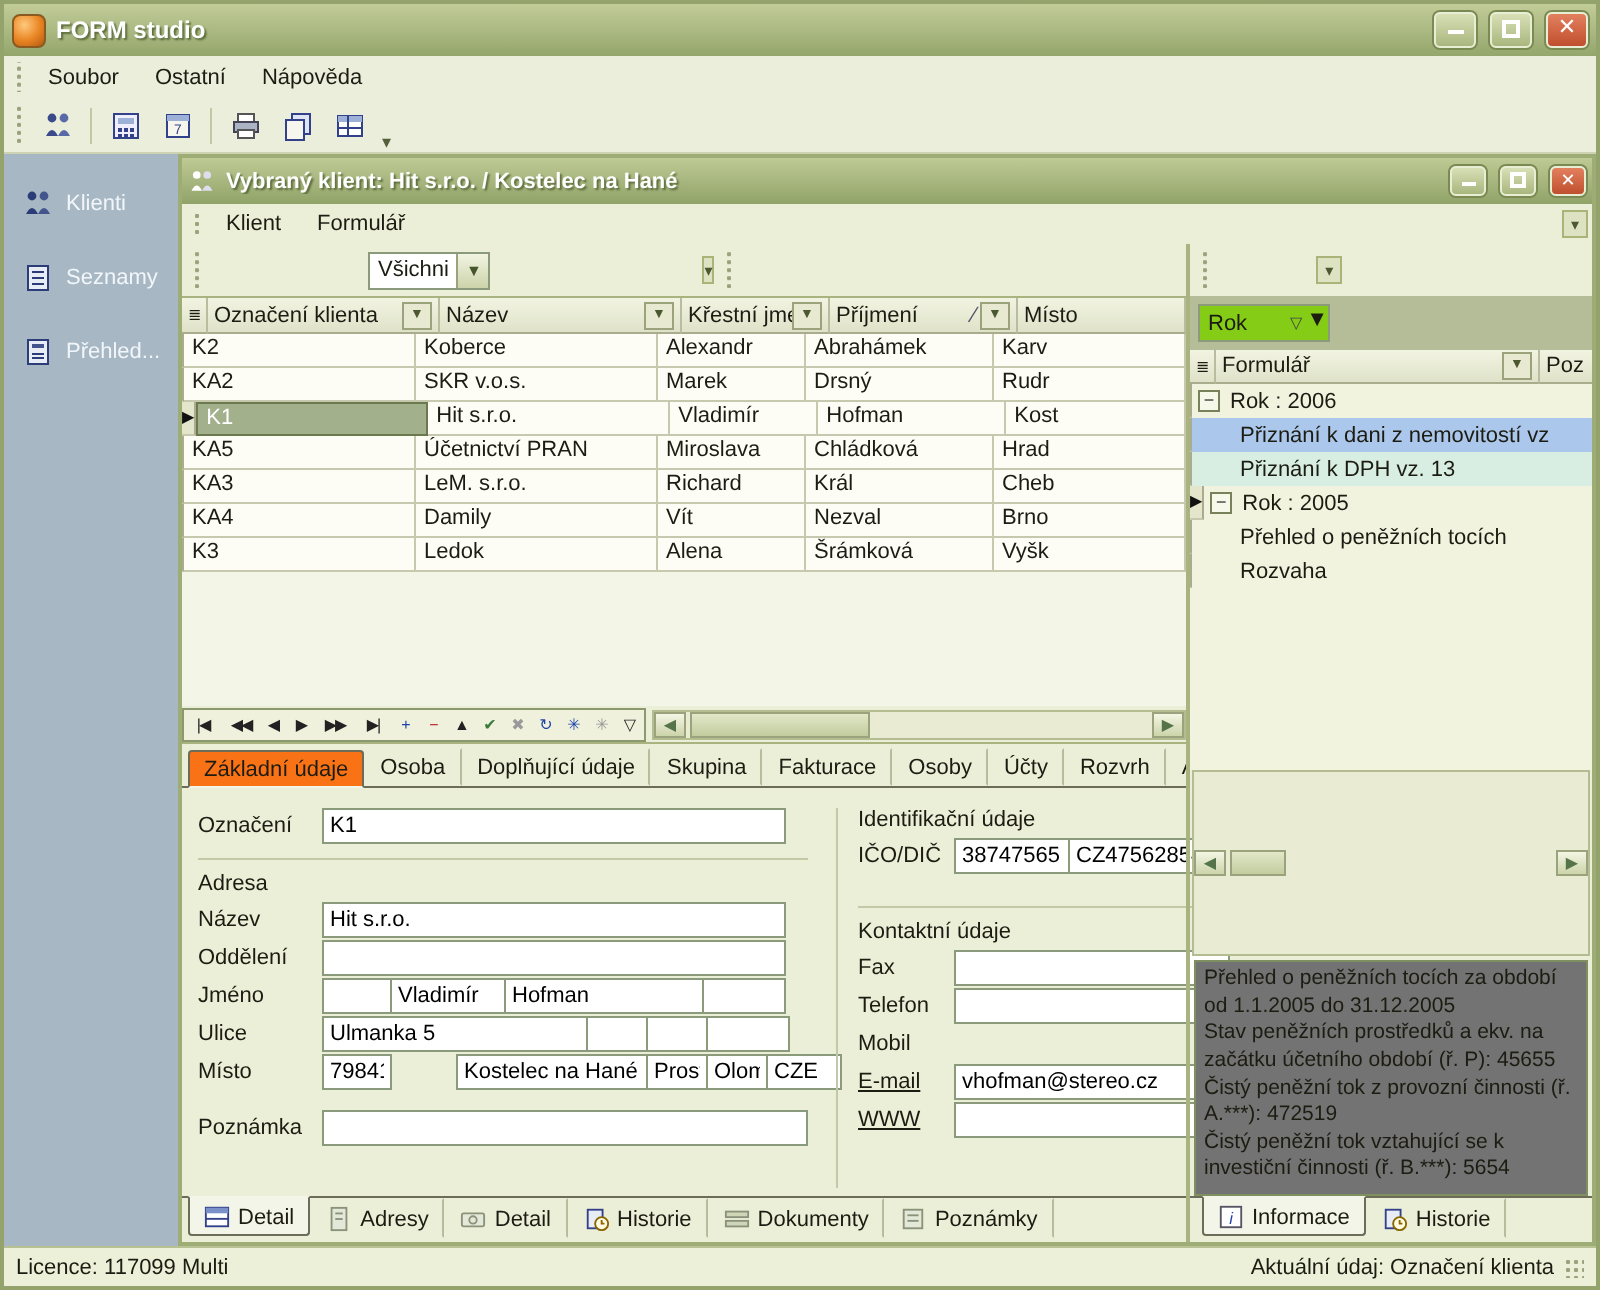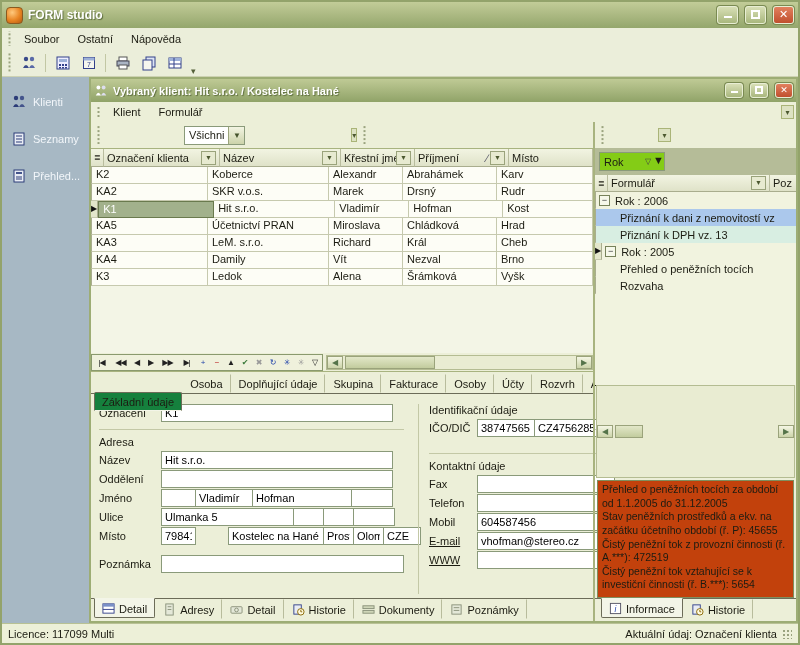--- a/index.html
+++ b/index.html
@@ -102,22 +102,22 @@
           color:#55744a; font-size:8px; text-align:center; line-height:12px; flex:none; }
   .sthumb { width:90px; height:13px; background:linear-gradient(#e2e7c8,#c2cc9e); border:1px solid #9aa37b;
             margin-left:2px; }
   .strack { flex:1; }
 
   
   .tabstrip { height:22px; display:flex; align-items:flex-end; padding:0 3px; flex:none;
               border-bottom:1px solid #6c6c58; background:#ecefd8; }
   .tab { padding:3px 7px 2px; border:1px solid transparent; white-space:nowrap; color:#1c1c12;
          border-right:1px solid #b8bc9c; display:flex; align-items:center; gap:4px; }
-  .tab.active { background:#15803d; border:1px solid #6c6c58; border-bottom:1px solid #f3f5e8;
-                border-radius:2px 2px 0 0; position:relative; top:18px; }
+  .tab.active { background:#f97316; border:1px solid #6c6c58; border-bottom:1px solid #f3f5e8;
+                border-radius:2px 2px 0 0; position:relative; top:1px; }
   .bottom-tabstrip { height:23px; border-top:1px solid #6c6c58; border-bottom:none; align-items:flex-start; }
   .bottom-tabstrip .tab.active { border-top:1px solid #f3f5e8; border-bottom:1px solid #6c6c58;
                 border-radius:0 0 2px 2px; top:-1px; background:#f3f5e8; border-left:1px solid #6c6c58; border-right:1px solid #6c6c58; }
 
   
   .form-area { flex:1; min-height:0; padding:10px 8px 4px 8px; display:flex; gap:14px; background:#ecefd8; }
   .fcol-left { width:305px; flex:none; }
   .fcol-right { flex:1; border-left:1px solid #c3c8a6; padding-left:10px; }
   .frow { display:flex; align-items:center; margin-bottom:1px; height:18px; }
   .flabel { width:62px; flex:none; }
@@ -138,21 +138,21 @@
   .lh-form { flex:1; } .lh-poz { width:26px; border-right:none; }
   .list-row { display:flex; height:17px; flex:none; background:#f1f3df; }
   .lrow-body { flex:1; display:flex; align-items:center; overflow:hidden; white-space:nowrap; padding-left:3px; }
   .lrow-body.indent { padding-left:24px; }
   .lrow-body.sel-blue { background:#abc8ec; }
   .lrow-body.sel-mint { background:#d8eee2; }
   .minusbox { width:11px; height:11px; border:1px solid #77825a; background:#f6f8ea; font-size:9px;
               line-height:9px; text-align:center; margin-right:5px; flex:none; color:#333; }
   .list-filler { flex:1; background:#f1f3df; }
   .rp-hscroll { margin:0 1px; }
-  .infobox { margin:2px 2px 0; border:1px solid #7f8f5f; background:#c2410c; padding:2px 4px;
+  .infobox { margin:2px 2px 0; border:1px solid #7f8f5f; background:#737373; padding:2px 4px;
              font-size:10.5px; line-height:1.3; height:118px; overflow:hidden; flex:none; }
   .right-tabstrip { padding-left:6px; }
 
   
   .statusbar { height:20px; background:#edf0d8; border-top:1px solid #b8c194; display:flex;
                align-items:center; padding:0 6px; flex:none; }
   .statusbar .left { flex:1; }
   .resize-grip { width:10px; height:10px; margin-left:5px;
                  background-image:radial-gradient(circle, #9aa37e 1px, transparent 1.2px);
                  background-size:4px 4px; }
@@ -526,21 +526,20 @@
               <div class="frow">
                 <span class="flabel-r">Fax</span>
                 <input class="finput" style="width: 138px;" value="">
               </div>
               <div class="frow">
                 <span class="flabel-r">Telefon</span>
                 <input class="finput" style="width: 138px;" value="">
               </div>
               <div class="frow">
                 <span class="flabel-r">Mobil</span>
-                <input class="finput" style="width: 138px;" value="604587456">
               </div>
               <div class="frow">
                 <span class="flabel-r linklabel">E-mail</span>
                 <input class="finput" style="width: 138px;" value="vhofman@stereo.cz">
               </div>
               <div class="frow">
                 <span class="flabel-r linklabel">WWW</span>
                 <input class="finput" style="width: 138px;" value="">
               </div>
             </div>

